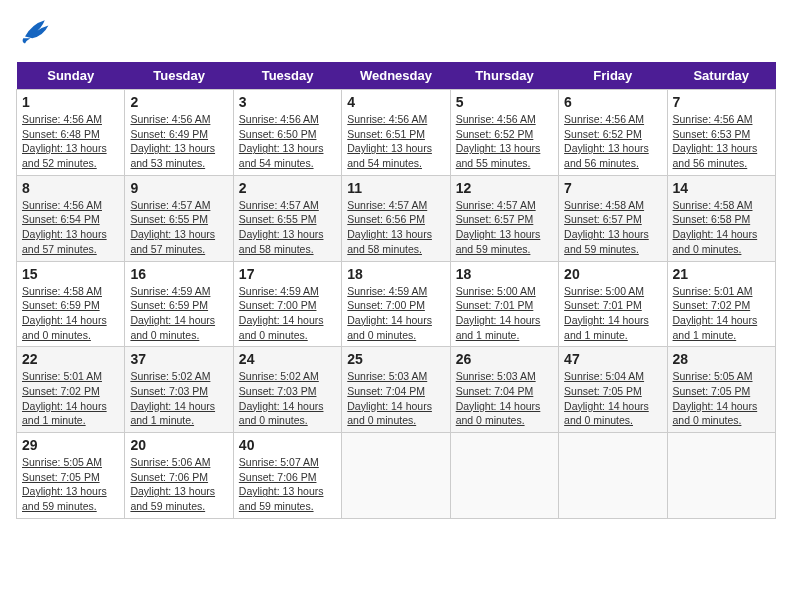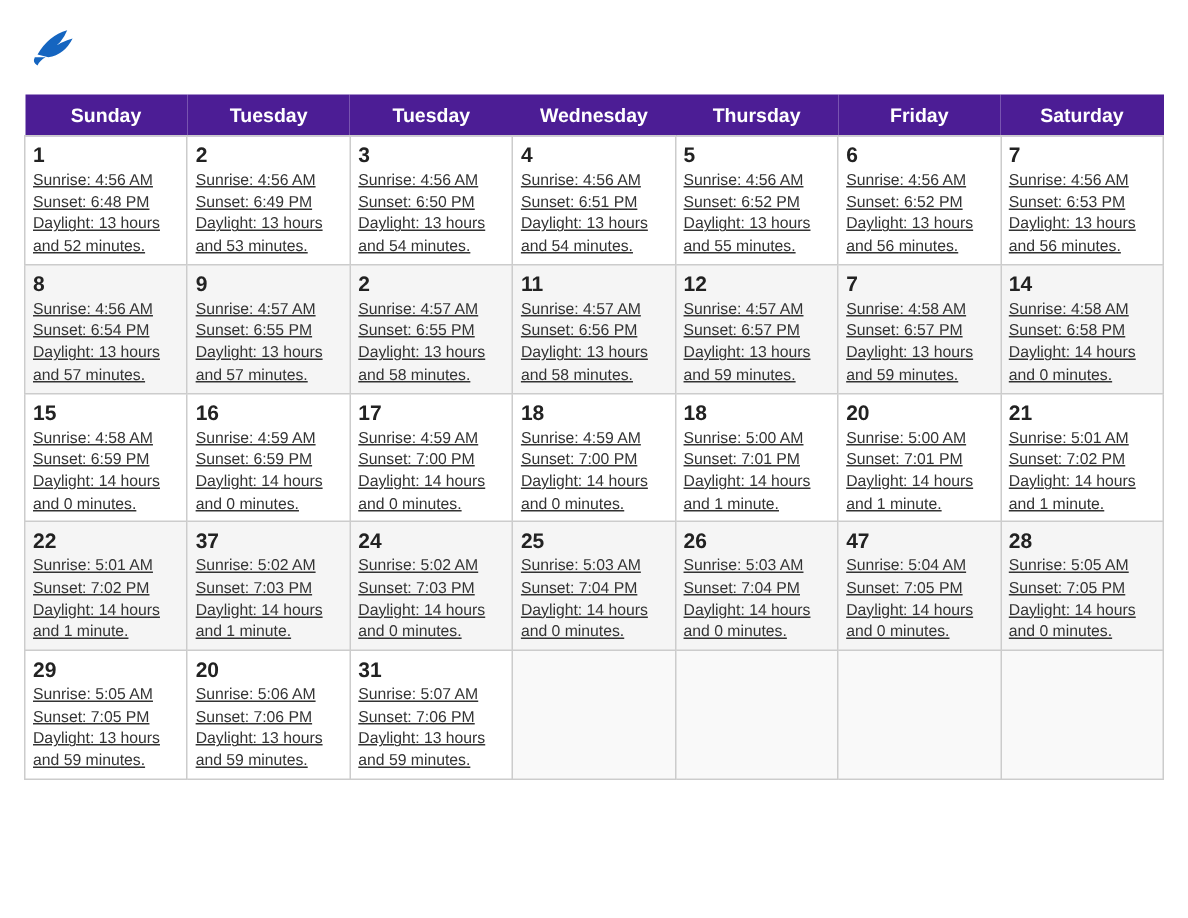--- a/index.html
+++ b/index.html
@@ -255,21 +255,21 @@
       <tr>
         <td>
           <span class="day-num">29</span>
           <div class="day-info">Sunrise: 5:05 AM<br>Sunset: 7:05 PM<br>Daylight: 13 hours and 59 minutes.</div>
         </td>
         <td>
           <span class="day-num">20</span>
           <div class="day-info">Sunrise: 5:06 AM<br>Sunset: 7:06 PM<br>Daylight: 13 hours and 59 minutes.</div>
         </td>
         <td>
-          <span class="day-num">31</span>
+          <span class="day-num">40</span>
           <div class="day-info">Sunrise: 5:07 AM<br>Sunset: 7:06 PM<br>Daylight: 13 hours and 59 minutes.</div>
         </td>
         <td class="empty-cell"></td>
         <td class="empty-cell"></td>
         <td class="empty-cell"></td>
         <td class="empty-cell"></td>
       </tr>
     </tbody>
 </table>
 

